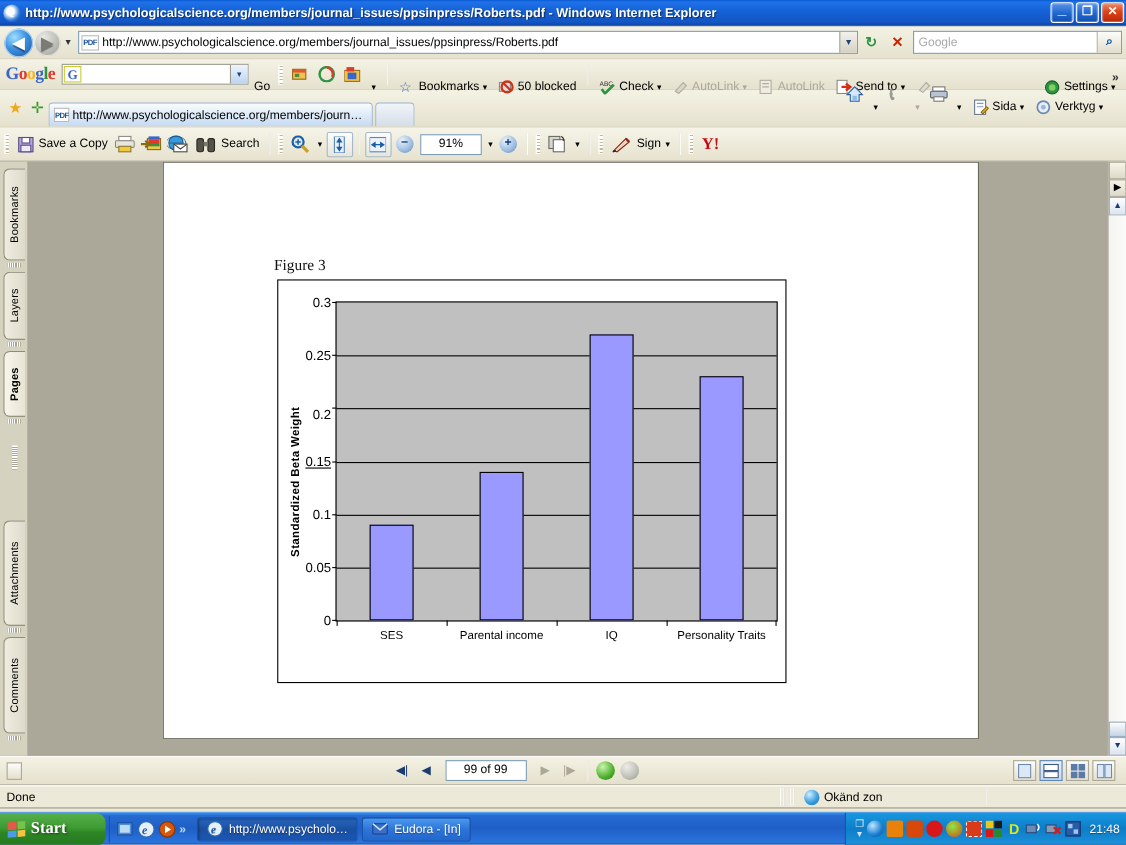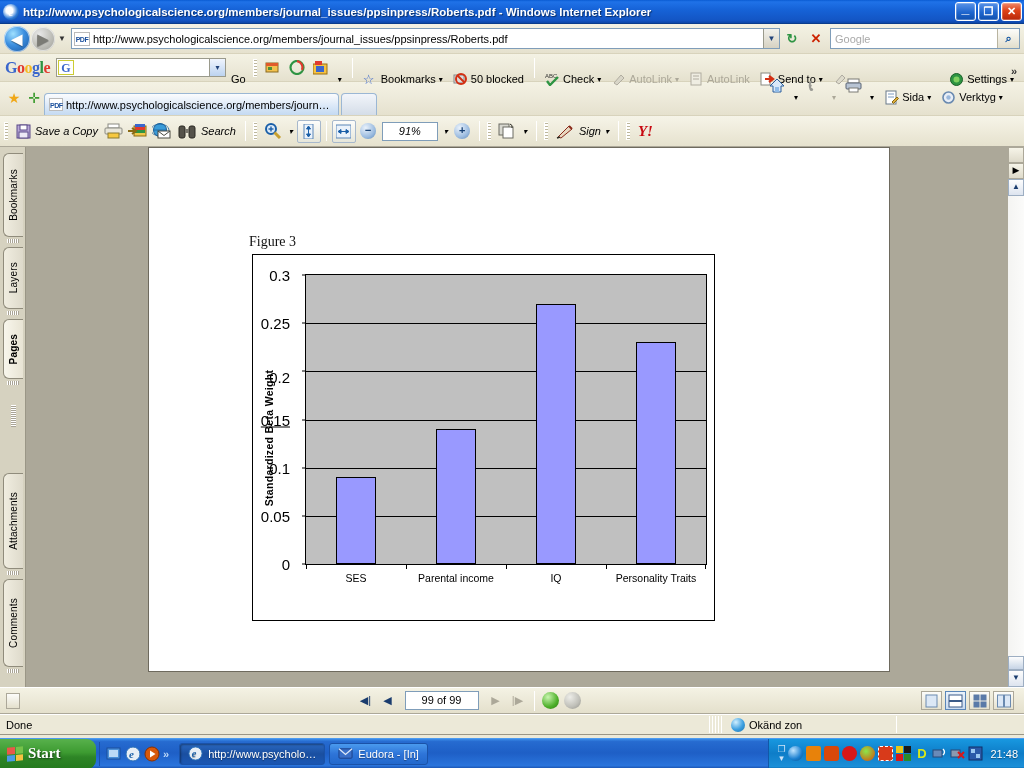--- a/index.html
+++ b/index.html
@@ -162,21 +162,21 @@
   .tab-ico { width:14px; height:13px; flex:none; font-size:7px; font-weight:bold;
     color:#1a4f9c; text-align:center; line-height:13px; letter-spacing:-0.5px;
     border:1px solid #bbb; background:#fff; }
   .tabs-right { margin-left:auto; display:flex; align-items:center; margin-bottom:7px; }
   .chev { font-size:11px; font-weight:bold; color:#333; padding:0 3px; align-self:flex-start; margin-top:2px;}
 
   
   .acrobar { height: 31px; padding: 0 2px; background: linear-gradient(180deg,#F6F4E8,#E6E2CE);
     border-bottom: 1px solid #ACA899; }
   .acritem { display:flex; align-items:center; gap:4px; padding: 0 4px; height:25px;
-    font-size: 11px; white-space: nowrap; font-style: italic; }
+    font-size: 11px; white-space: nowrap; }
   .zoombox {
     width: 56px; height: 19px; background:#fff; border:1px solid #7F9DB9;
     font-size: 11px; text-align:center; line-height:17px;
   }
   .circbtn { width:16px;height:16px;border-radius:50%;flex:none;
     background: radial-gradient(circle at 35% 30%,#EAF2FB,#9CBCE0 60%,#5A86B8);
     color:#143E72; font-size:11px; font-weight:bold; text-align:center; line-height:15px; }
   .toolbtn { width:24px;height:23px; display:flex; align-items:center; justify-content:center;
     font-size:14px; }
   .toolbtn.framed { border:1px solid #A7B8CC; background:linear-gradient(180deg,#FDFDFB,#E6E6DA);
@@ -247,21 +247,21 @@
     writing-mode: vertical-rl; font-size: 10.5px; font-weight: bold; color:#000;
     letter-spacing: 0.3px;
   }
   .plot {
     position:absolute; left: 52px; top: 19px; right: 7px; bottom: 55px;
     background: #C0C0C0; border: 1px solid #000; border-right: 1px solid #000;
   }
   .gridline { position:absolute; left:0; right:0; height:1px; background:#000; }
   .ytick {
     position:absolute; right: 100%; transform: translateY(-50%);
-    margin-right: 16px; font-size: 15px; color:#000; white-space:nowrap;
+    margin-right: 5px; font-size: 12px; color:#000; white-space:nowrap;
   }
   .tickmark { position:absolute; right:100%; width:4px; height:1px; background:#000;
     transform: translateY(-50%); }
   .bar-col {
     position: absolute; bottom: 0; background: #9999FF;
     border: 1px solid #000;
   }
   .xticklab {
     position:absolute; top: 100%; margin-top: 8px; transform: translateX(-50%);
     font-size: 10.5px; color:#000; white-space: nowrap;

